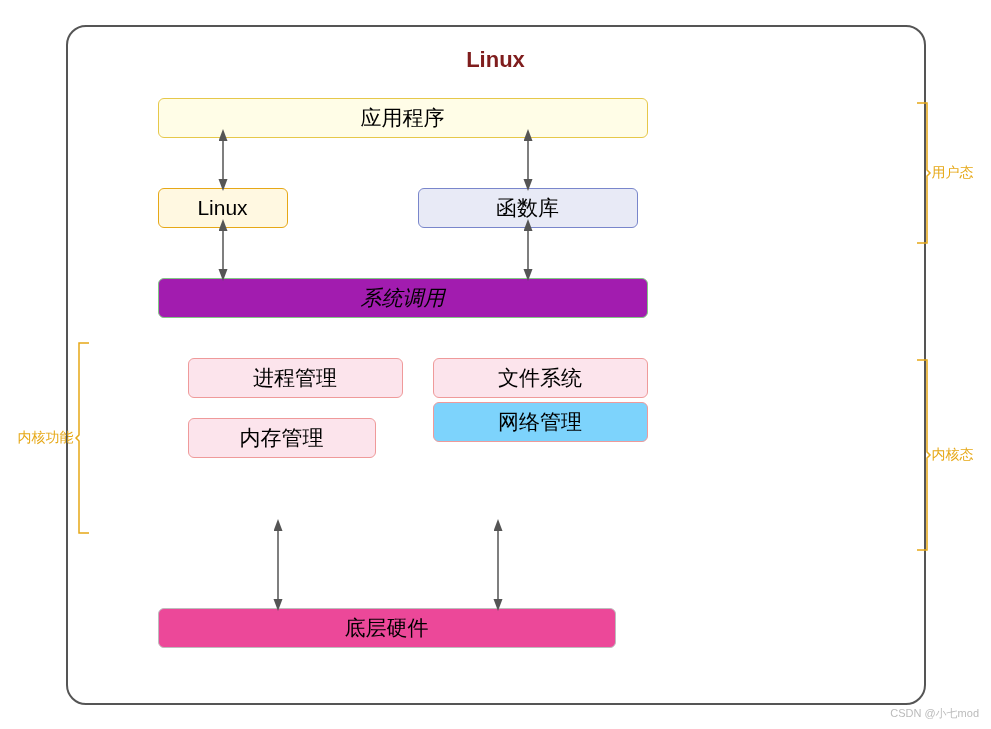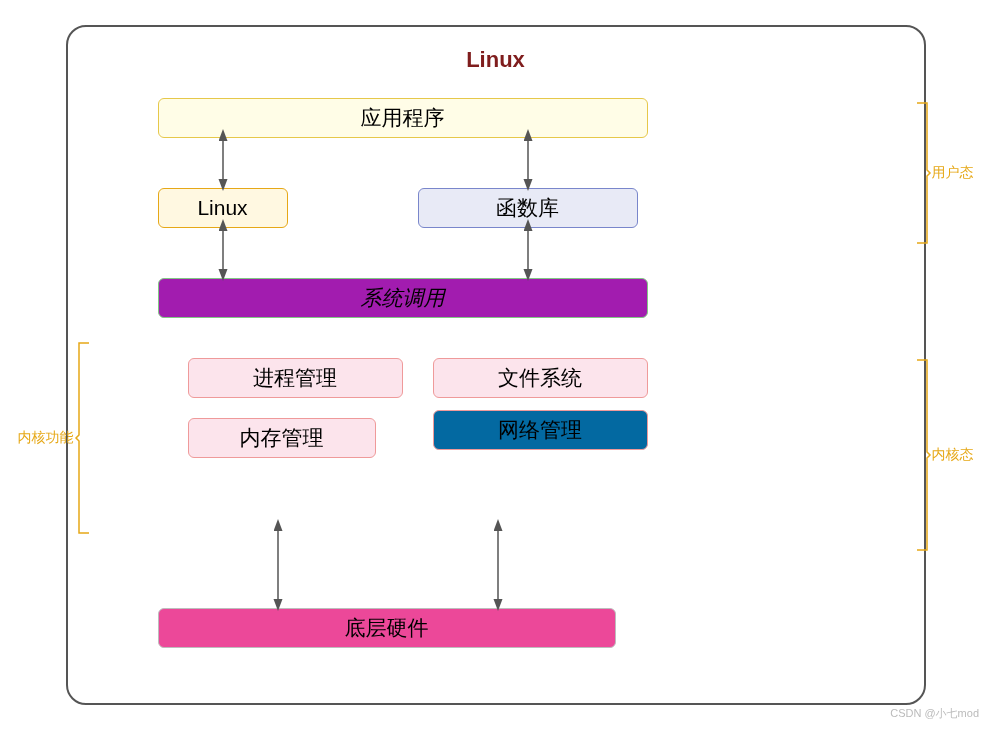--- a/index.html
+++ b/index.html
@@ -107,26 +107,26 @@
     .box-mem {
       background: #fce4ec;
       border: 1.5px solid #ef9a9a;
       width: 188px;
       height: 40px;
       left: 90px;
       top: 340px;
     }
 
     .box-net {
-      background: #0369a1;
+      background: #7dd3fc;
       border: 1.5px solid #ef9a9a;
       width: 215px;
       height: 40px;
       left: 335px;
-      top: 332px;
+      top: 324px;
     }
 
     .box-driver {
       background: #fce4ec;
       border: 1.5px solid #ef9a9a;
       width: 460px;
       height: 40px;
       left: 90px;
       top: 410px;
     }

